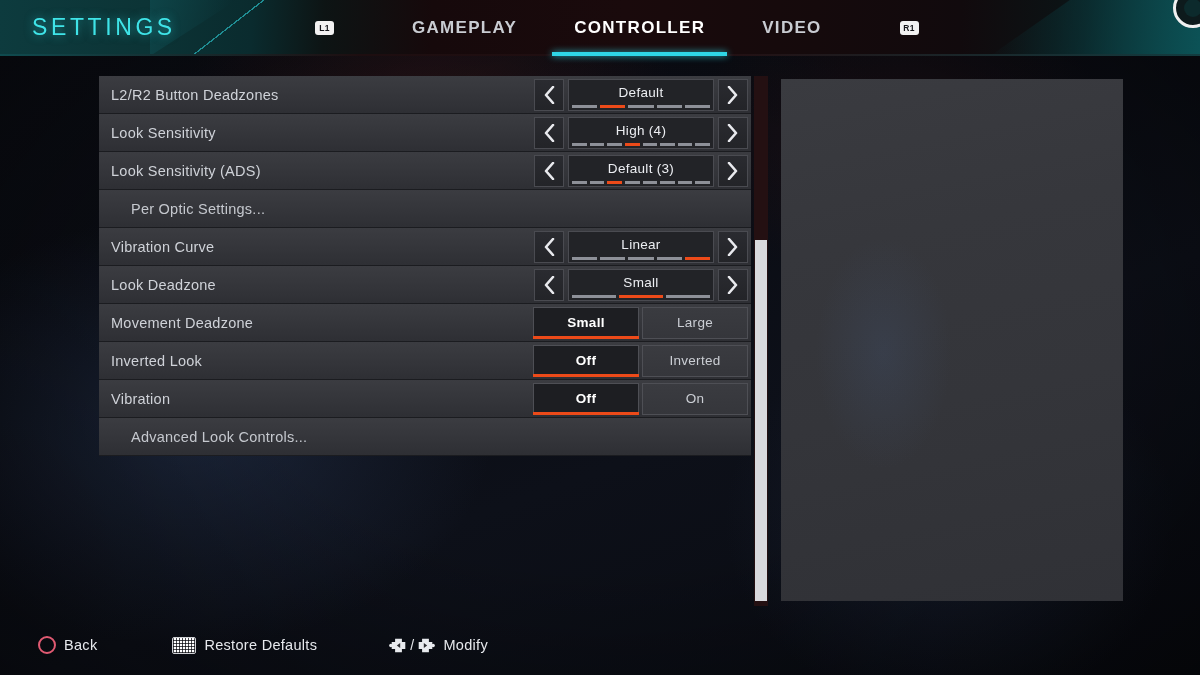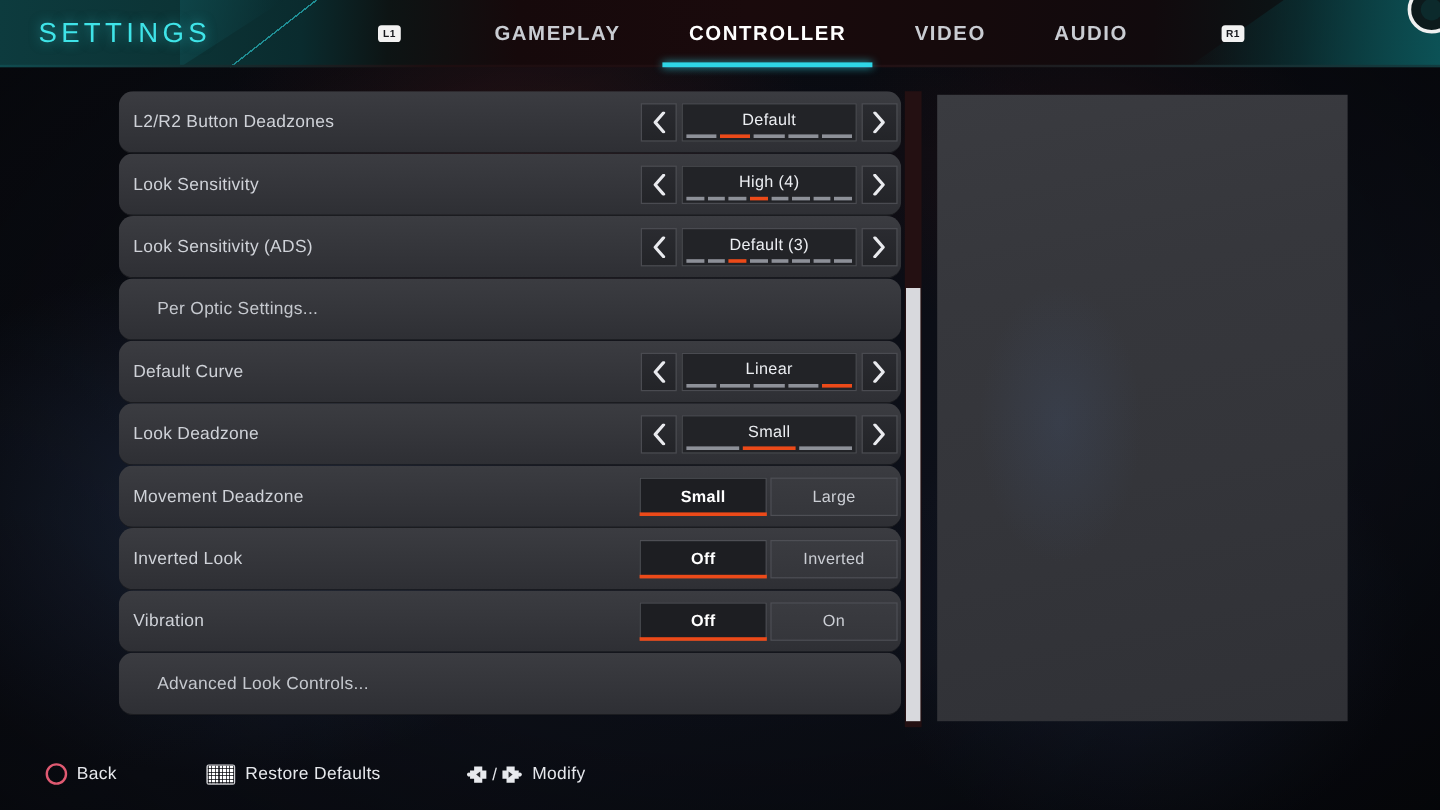--- a/index.html
+++ b/index.html
@@ -111,24 +111,24 @@
     border-radius:50%; background:#0c2a2c;
   }
 
   
   #panel {
     position:absolute; left:99px; top:76px; width:652px;
     z-index:4;
   }
   .row {
     position:relative;
-    height:52px;
+    height:38px;
     background: linear-gradient(180deg,#3b3c41 0%,#34353a 55%,#2e2f34 100%);
     border-bottom:1px solid #1b1c20;
-    display:flex; align-items:center;border-radius:12px;
+    display:flex; align-items:center;
   }
   .row-label {
     position:absolute; left:12px;
     font-size:14.5px; color:#cfd2d8; letter-spacing:0.25px;
     white-space:nowrap;
   }
   .row.nav .row-label { color:#c5c8ce;margin-left:20px; }
 
   .section-header {
     position:relative; height:27px;
@@ -300,23 +300,20 @@
     <div class="tab active">
       <div class="tab-fill"></div>
       <span class="tab-label">CONTROLLER</span>
       <div class="tab-underline"></div>
     </div>
 
     <div class="tab">
       <span class="tab-label">VIDEO</span>
     </div>
 
-    <div class="tab">
-      <span class="tab-label">AUDIO</span>
-    </div>
 
     <div id="tab-gap-right"></div>
     <div class="bumper">R1</div>
   </div>
 
   <div id="top-right-circle">
     <div id="top-right-circle-inner"></div>
   </div>
 </div>
 
@@ -406,21 +403,21 @@
           </svg>
       </div>
     </div>
   </div>
 
   <div class="row nav">
     <div class="row-label">Per Optic Settings...</div>
   </div>
 
   <div class="row">
-    <div class="row-label">Default Curve</div>
+    <div class="row-label">Vibration Curve</div>
     <div class="control">
       <div class="arrow-btn">
         <svg width="12" height="18" viewBox="0 0 12 18">
             <path d="M10 1 L3 9 L10 17" fill="none" stroke="#e9eaee" stroke-width="2.6" stroke-linecap="round" stroke-linejoin="round"></path>
           </svg>
       </div>
       <div class="stepper">
         <span class="stepper-value">Linear</span>
         <div class="segments">
           <div class="segment"></div>

